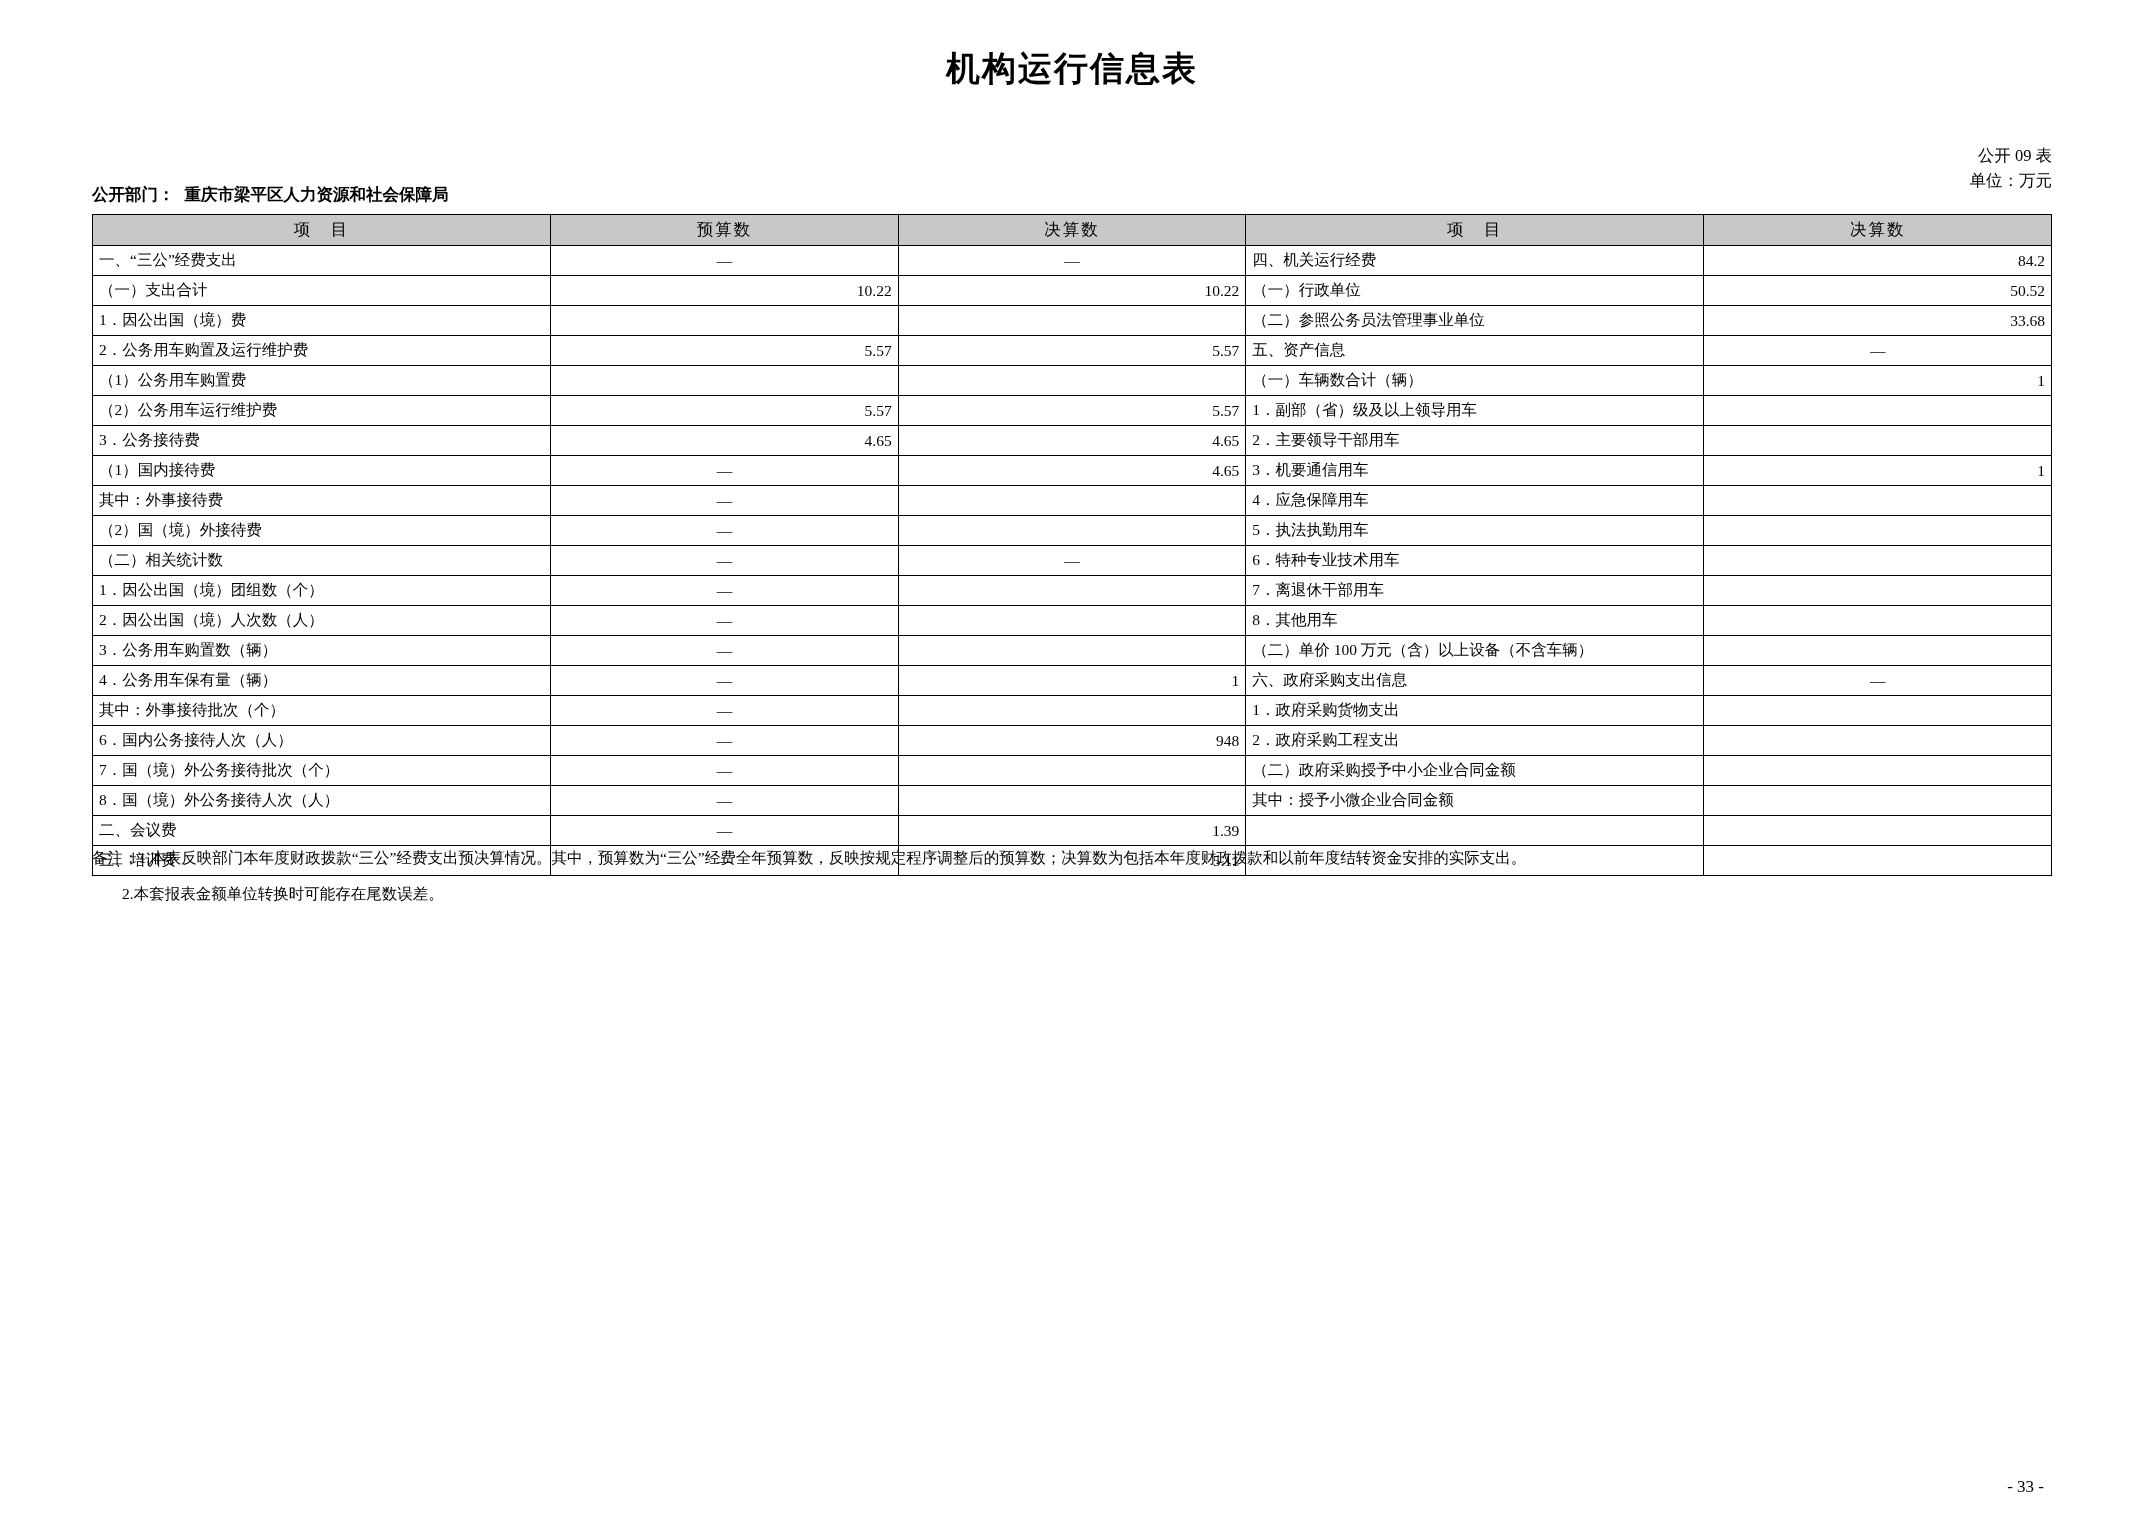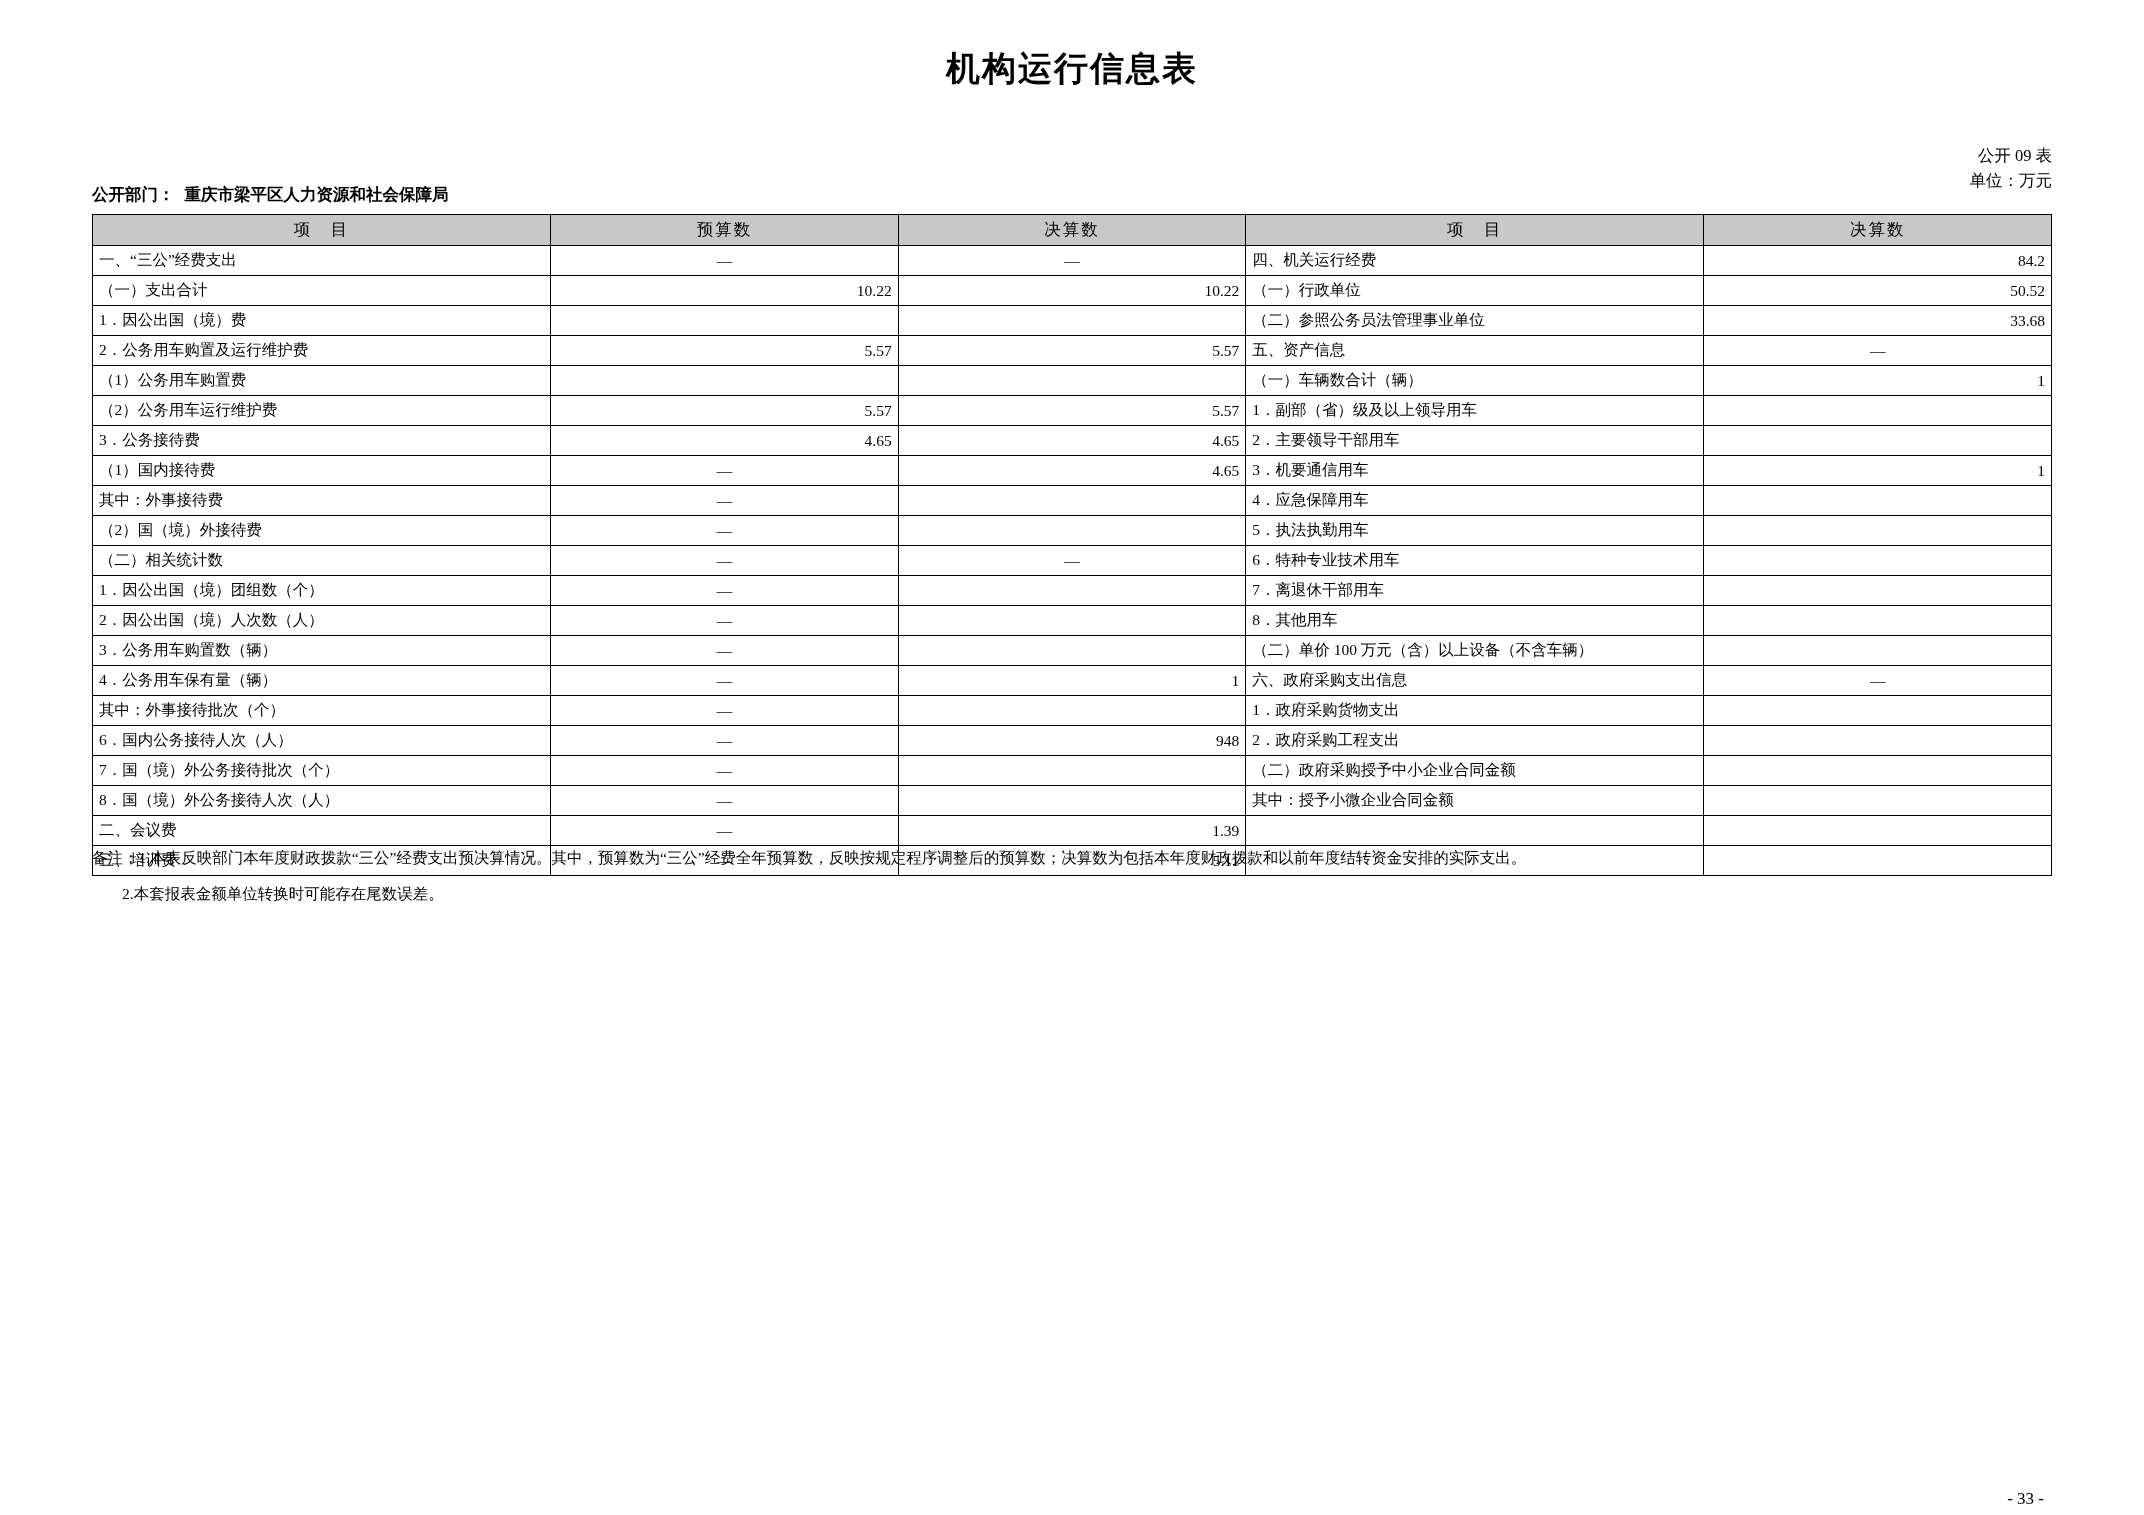--- a/index.html
+++ b/index.html
@@ -92,21 +92,21 @@
     left: 92px;
     top: 800px;
     font-size: 15.5px;
     line-height: 1.55;
     width: 1711px;
   }
   .notes .n2 { text-indent: 30px; margin-top: 12px; }
   .page-num {
     position: absolute;
     right: 100px;
-    bottom: 52px;
+    bottom: 64px;
     font-size: 17px;
   }
 </style>
 </head>
 <body>
 
 <div class="page">
 
   <div class="doc-title">机构运行信息表</div>
 

